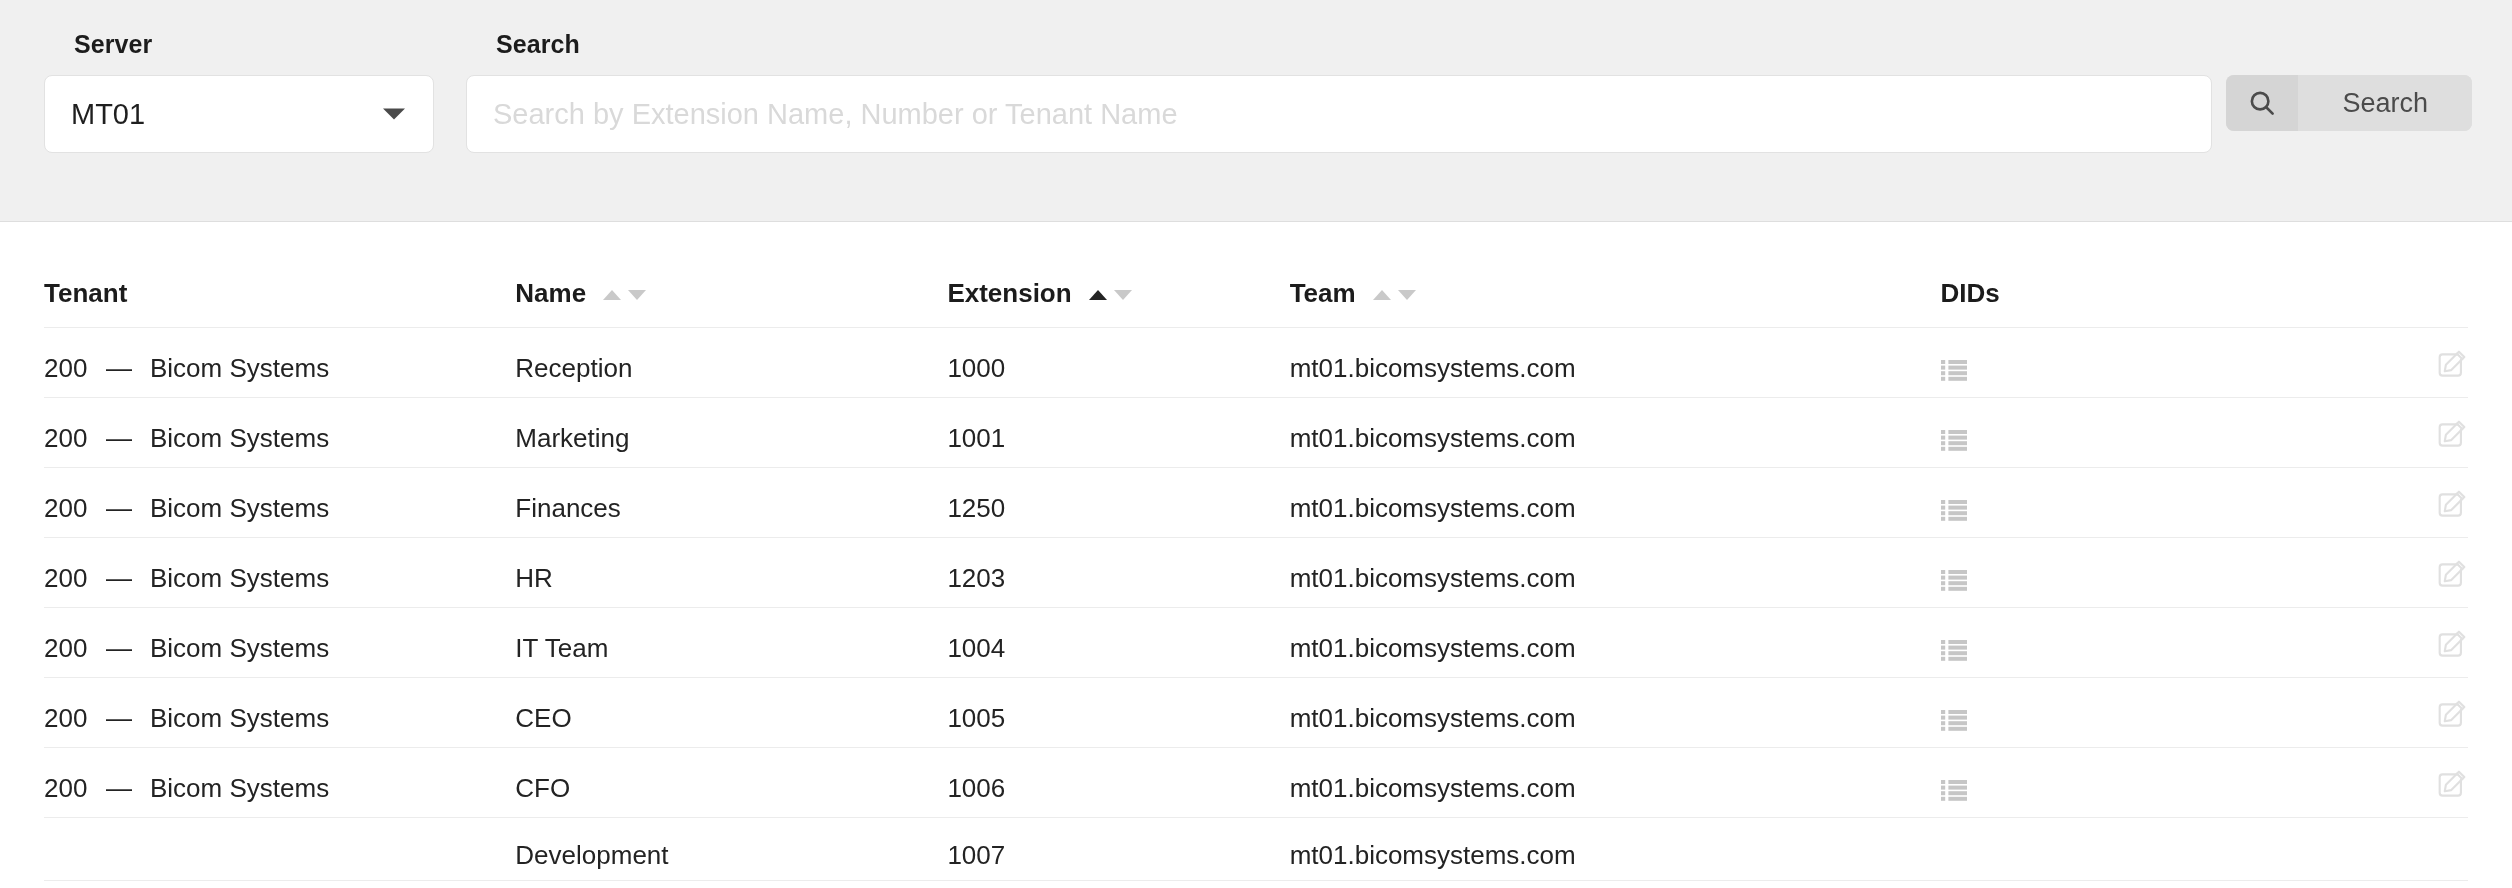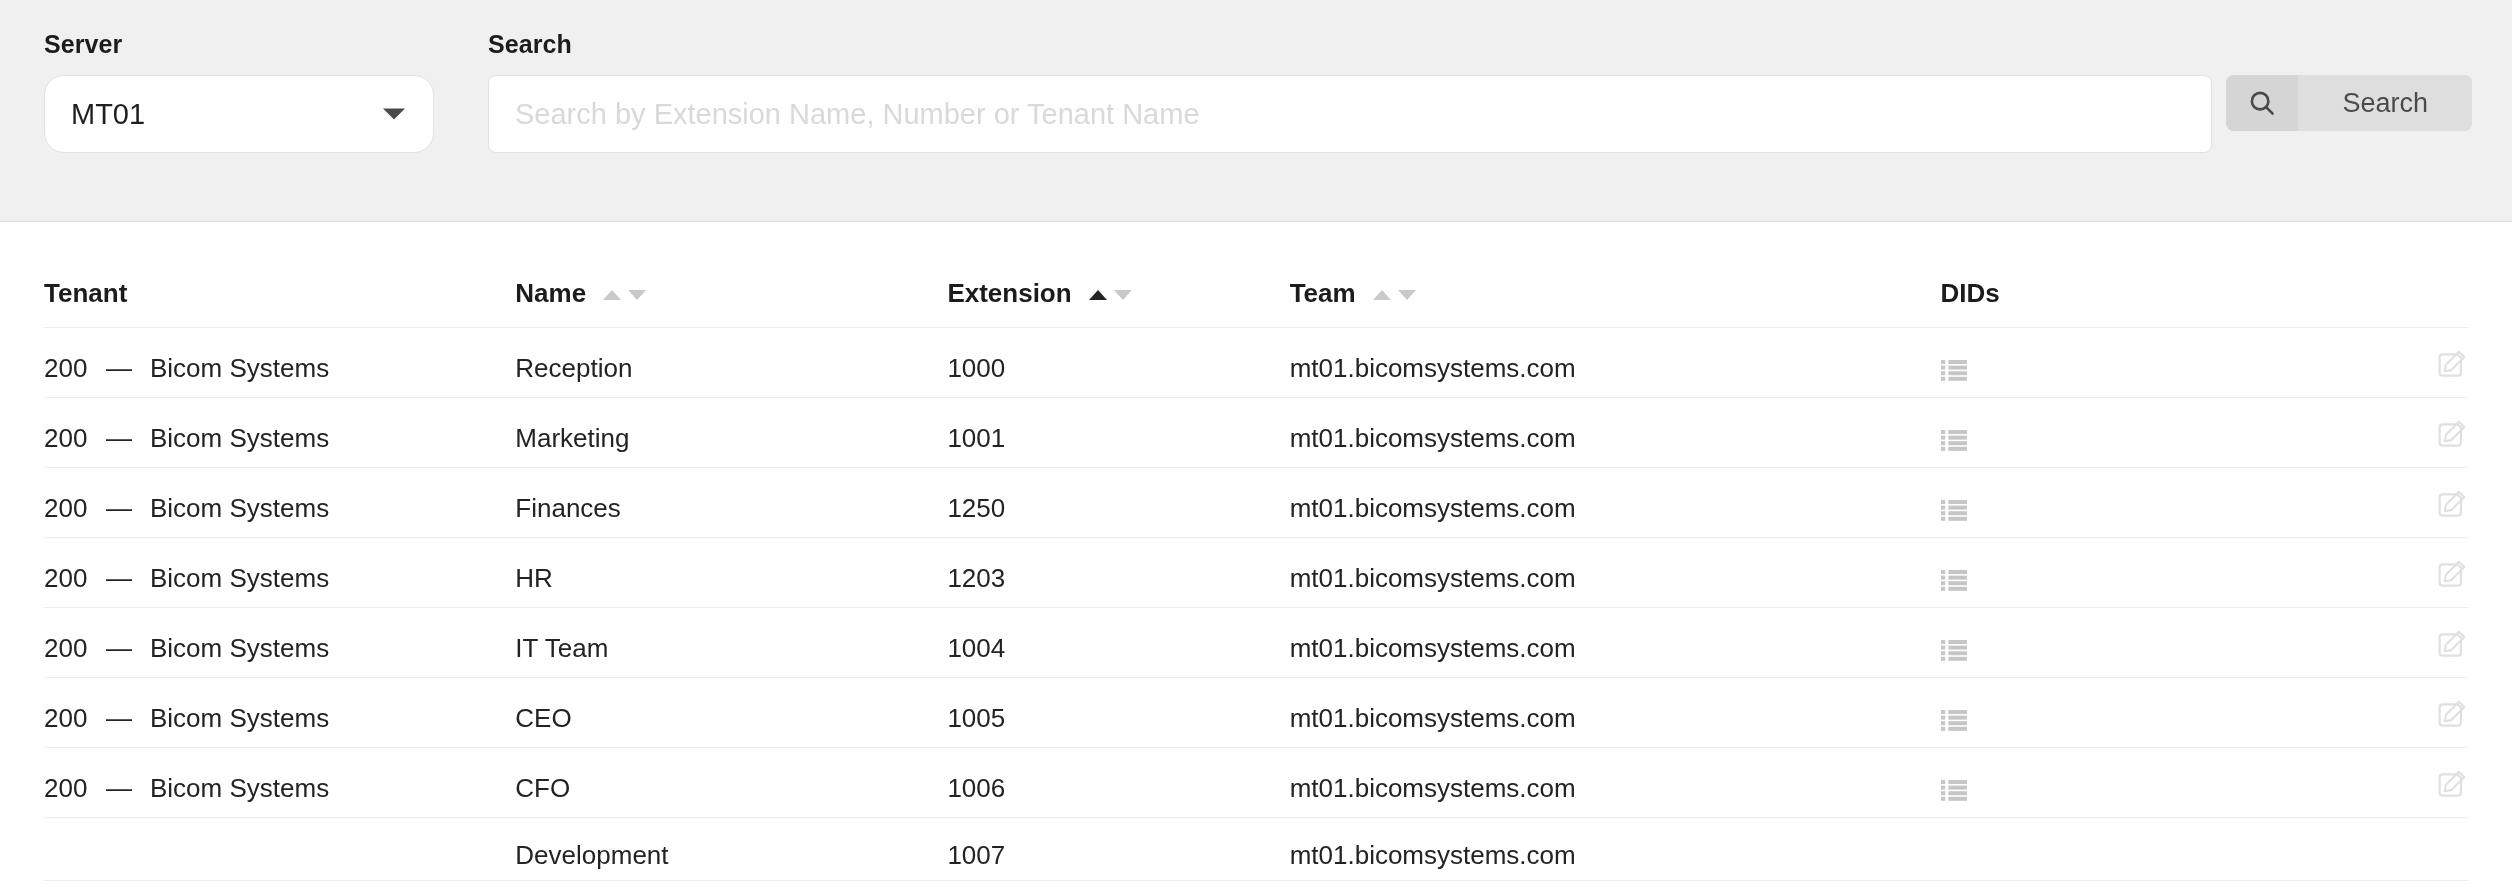--- a/index.html
+++ b/index.html
@@ -22,38 +22,39 @@
     height: 222px;
     background: #f0f0f0;
     border-bottom: 1px solid #dedede;
     box-sizing: border-box;
   }
   .field-group {
     position: absolute;
     top: 30px;
   }
   .field-group.server { left: 44px; width: 390px; }
-  .field-group.search { left: 488px; right: 40px; }
+  .field-group.search { left: 466px; right: 40px; }
 
   .field-label {
     font-size: 25px;
     font-weight: bold;
     color: #1c1c1c;
     letter-spacing: 0.1px;
     margin-bottom: 16px;
     display: block;
+    margin-left: 30px;
   }
 
   .select-wrap {
     position: relative;
     width: 390px;
     height: 78px;
     background: #ffffff;
     border: 1px solid #e2e2e2;
-    border-radius: 20px;
+    border-radius: 8px;
     box-sizing: border-box;
     padding-left: 15px;
   }
   .select-value {
     position: absolute;
     left: 26px;
     top: 50%;
     transform: translateY(-50%);
     font-size: 29px;
     color: #1f1f1f;

